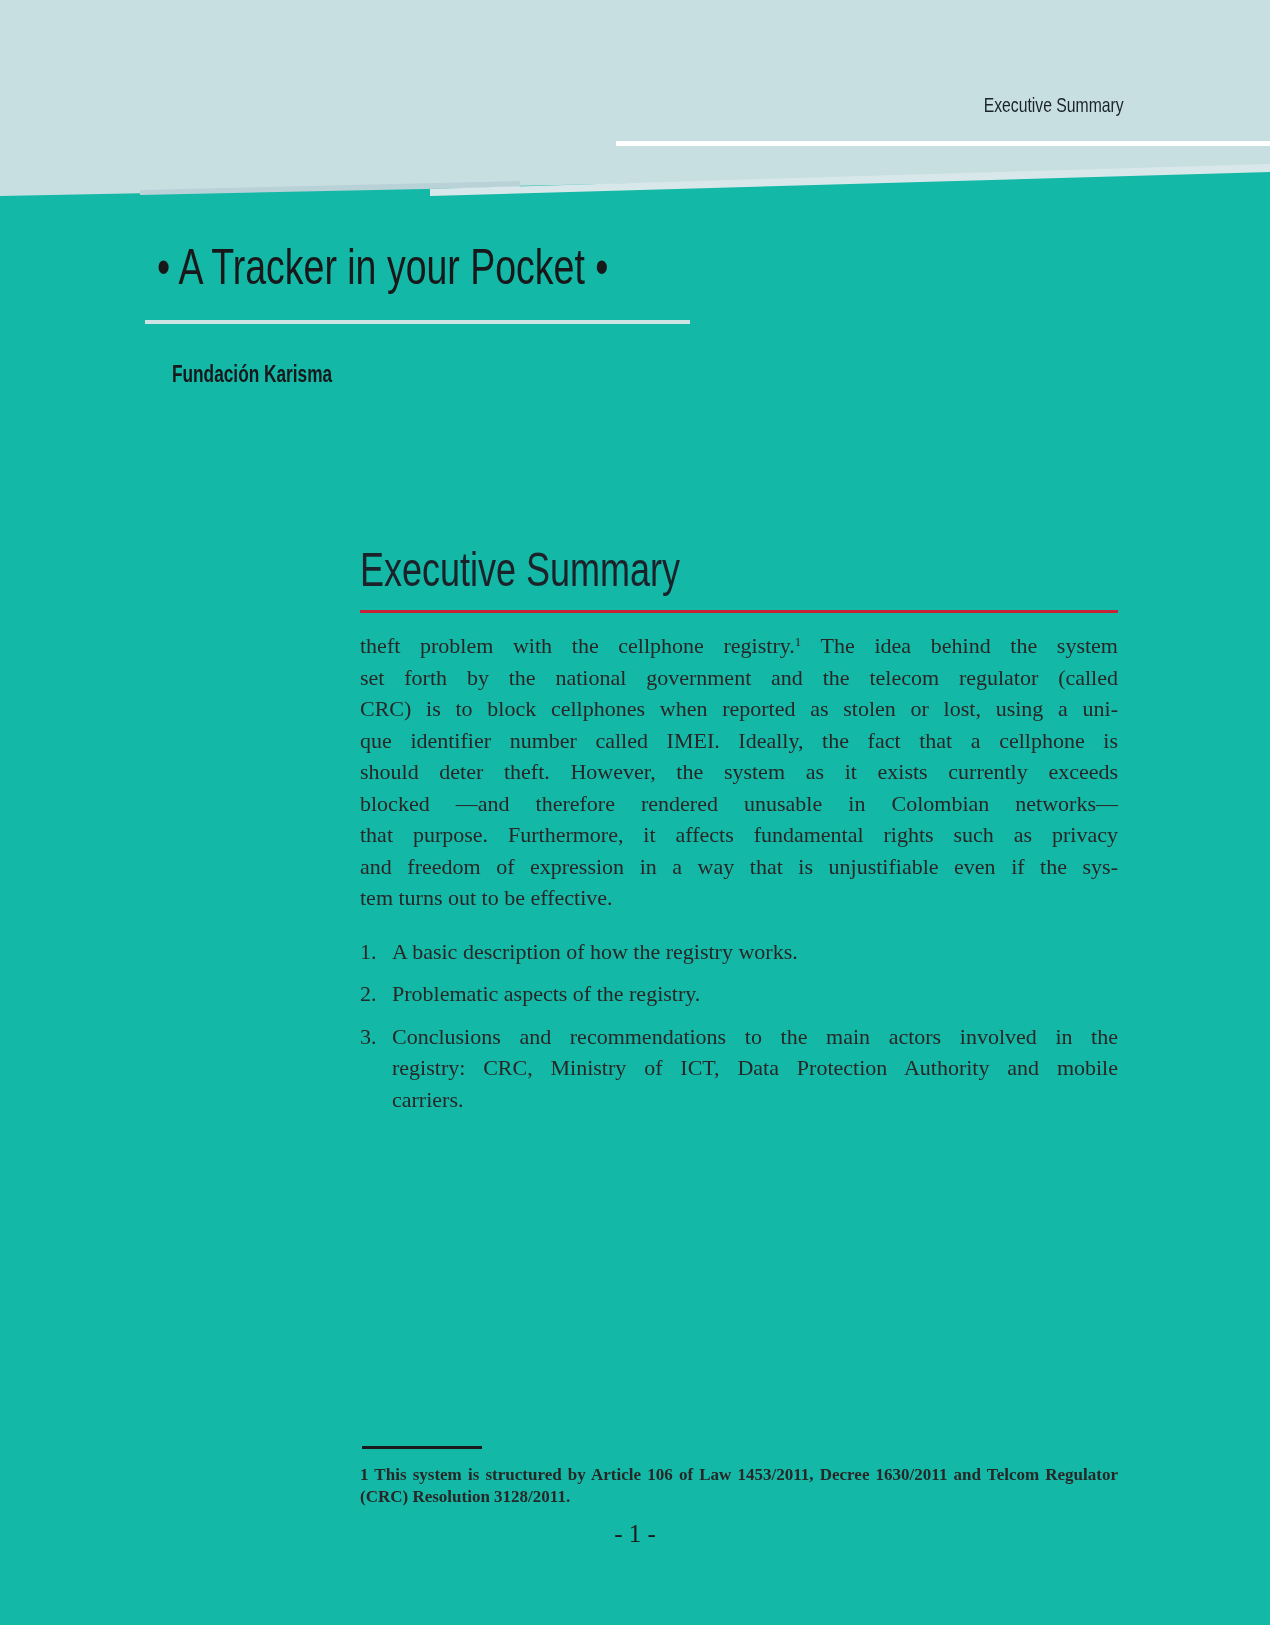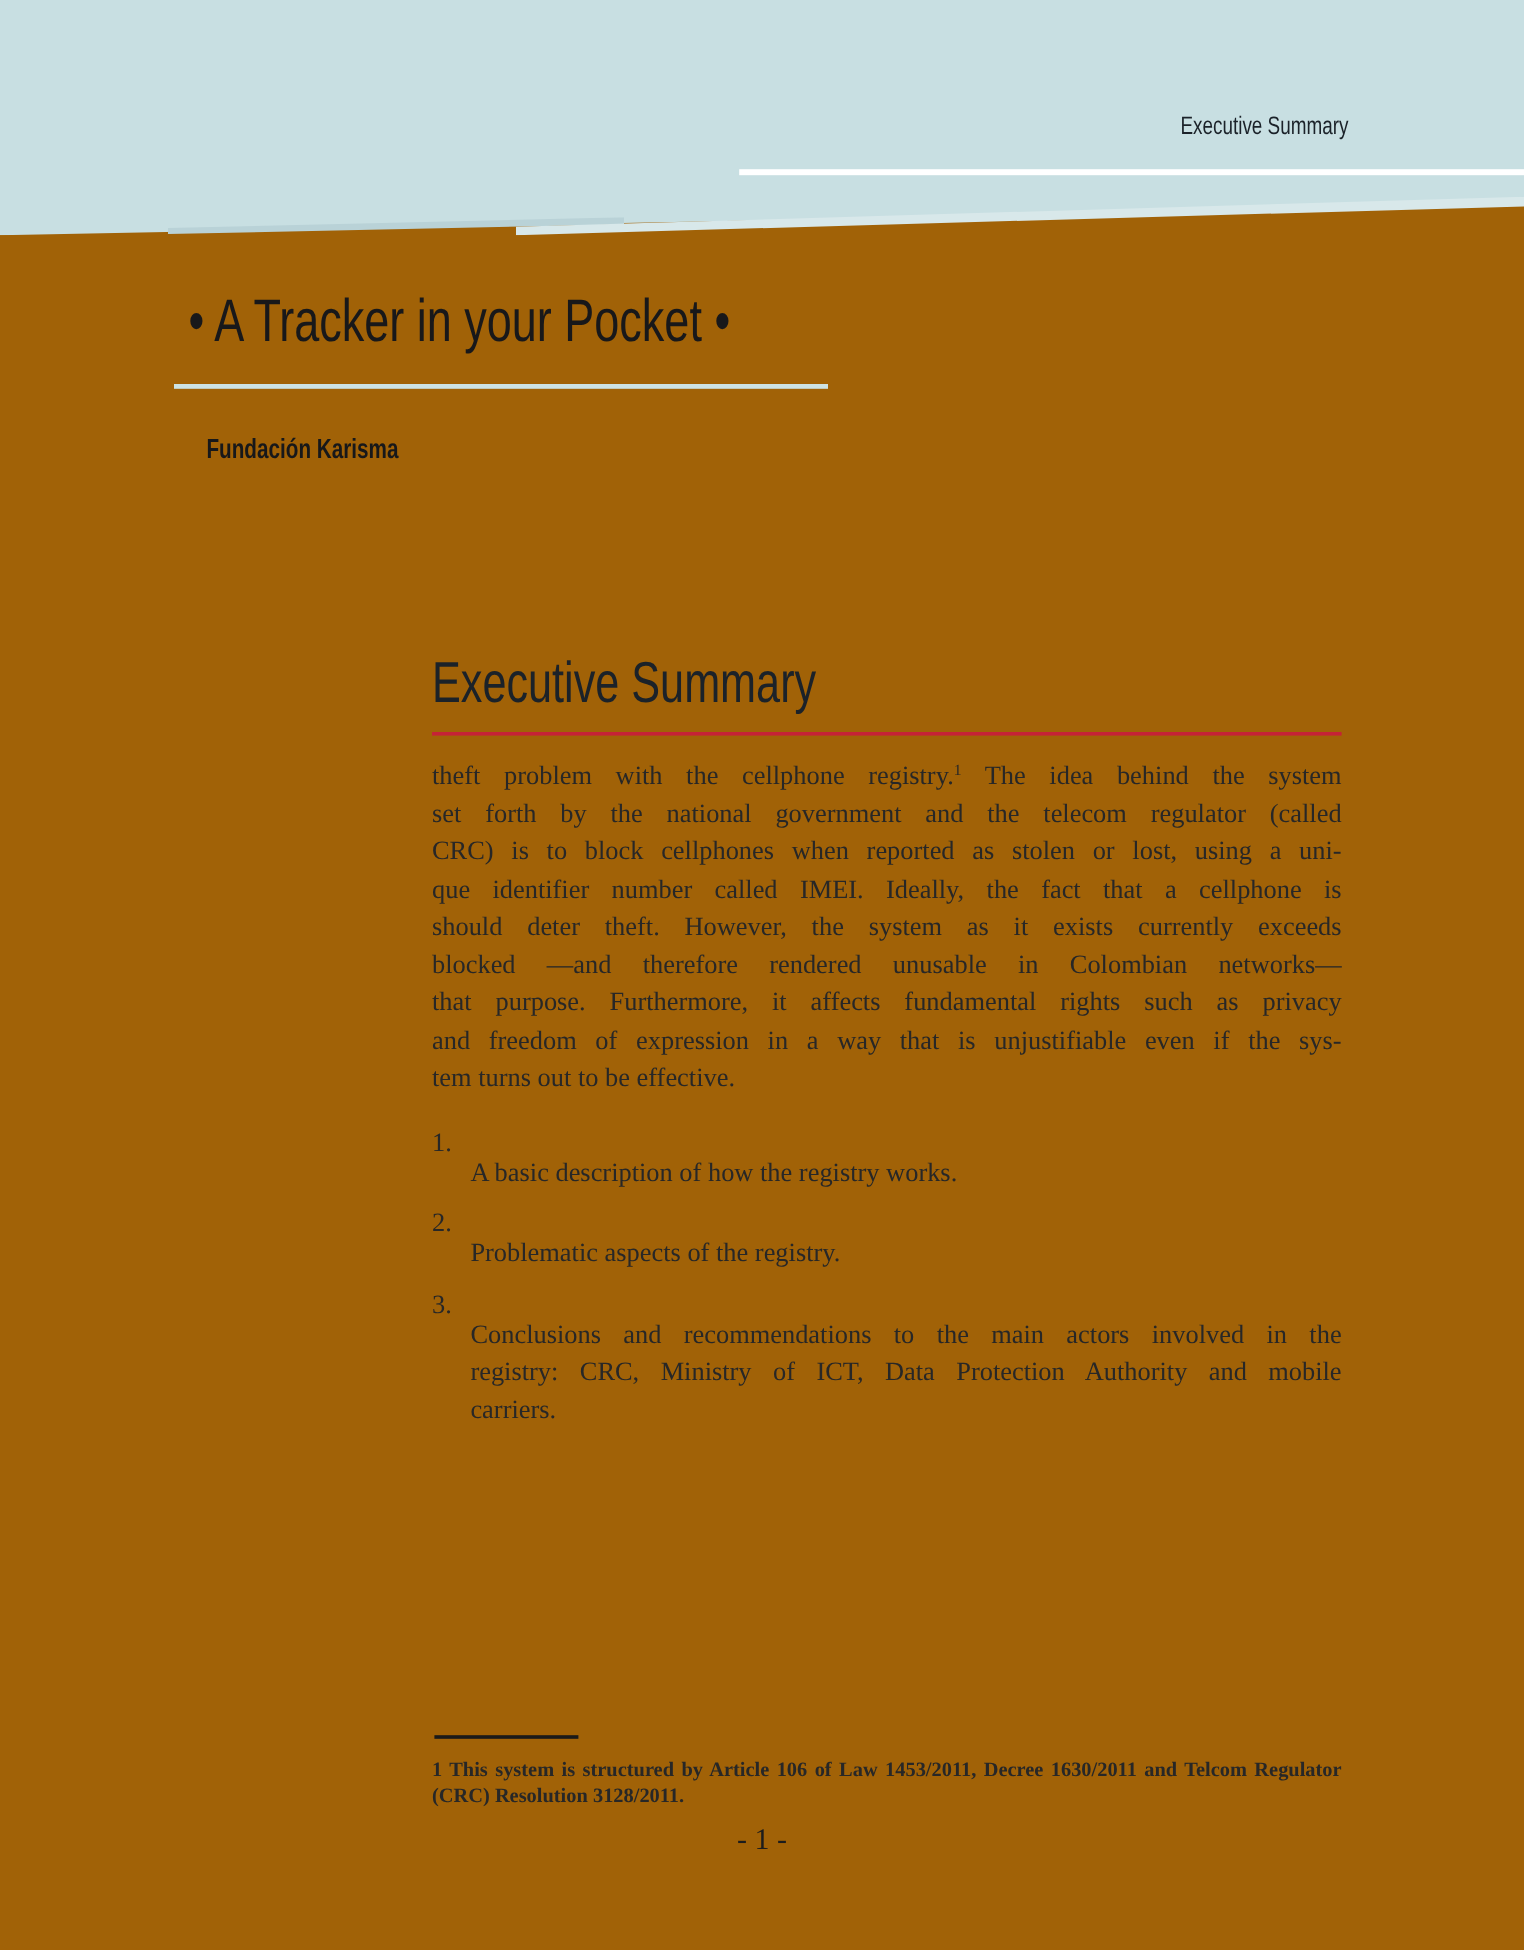--- a/index.html
+++ b/index.html
@@ -1,17 +1,17 @@
 <!DOCTYPE html>
 <html style="--band_blue: #c8dfe2; --band_blue_light: #d8e8ea; --band_blue_dark: #b9d2d7; --underline_teal: #cde3e4; --rule_red: #c52336; --heading_dark: #1b2229; --text_dark: #272727;"><head>
 <meta charset="utf-8">
 <style>
   html,body { margin:0; padding:0; background:#ffffff; }
   .page {
-    position:relative; width:1270px; height:1625px; background:#a16207;
+    position:relative; width:1270px; height:1625px; background:#14b8a6;
     font-family:"Liberation Serif", serif; overflow:hidden;
   }
   
   .band { position:absolute; top:0; left:0; width:1270px; height:210px; }
   .band-main {
     position:absolute; inset:0; background:var(--band_blue);
     clip-path:polygon(0 0, 1270px 0, 1270px 171px, 0 196px);
   }
   .band-sliver-dark {
     position:absolute; inset:0; background:var(--band_blue_dark);
@@ -44,21 +44,21 @@
     position:absolute; left:360px; top:630px; width:758px;
     font-size:22px; line-height:31.5px; color:var(--text_dark);
   }
   .tline { text-align:justify; text-align-last:justify; }
   .tline.last { text-align-last:left; }
   .para + .para { margin-top:14px; }
   .nlist { margin-top:22px; }
   .li { display:flex; }
   .li + .li { margin-top:11px; }
   .li .num { flex:0 0 32px; }
-  .li .li-content { flex:1; min-width:0;margin-top:25px; }
+  .li .li-content { flex:1; min-width:0; }
   .sup { font-size:13px; vertical-align:7px; line-height:0; }
   .bi { font-weight:bold; font-style:italic; }
   
   .fn-rule { position:absolute; left:362px; top:1446px; width:120px; height:3px; background:#1a1a1a; }
   .footnote {
     position:absolute; left:360px; top:1464px; width:758px;
     font-size:17px; line-height:22px; color:var(--text_dark);font-weight:bold;
   }
   .page-number {
     position:absolute; left:0; top:1520px; width:1270px;

